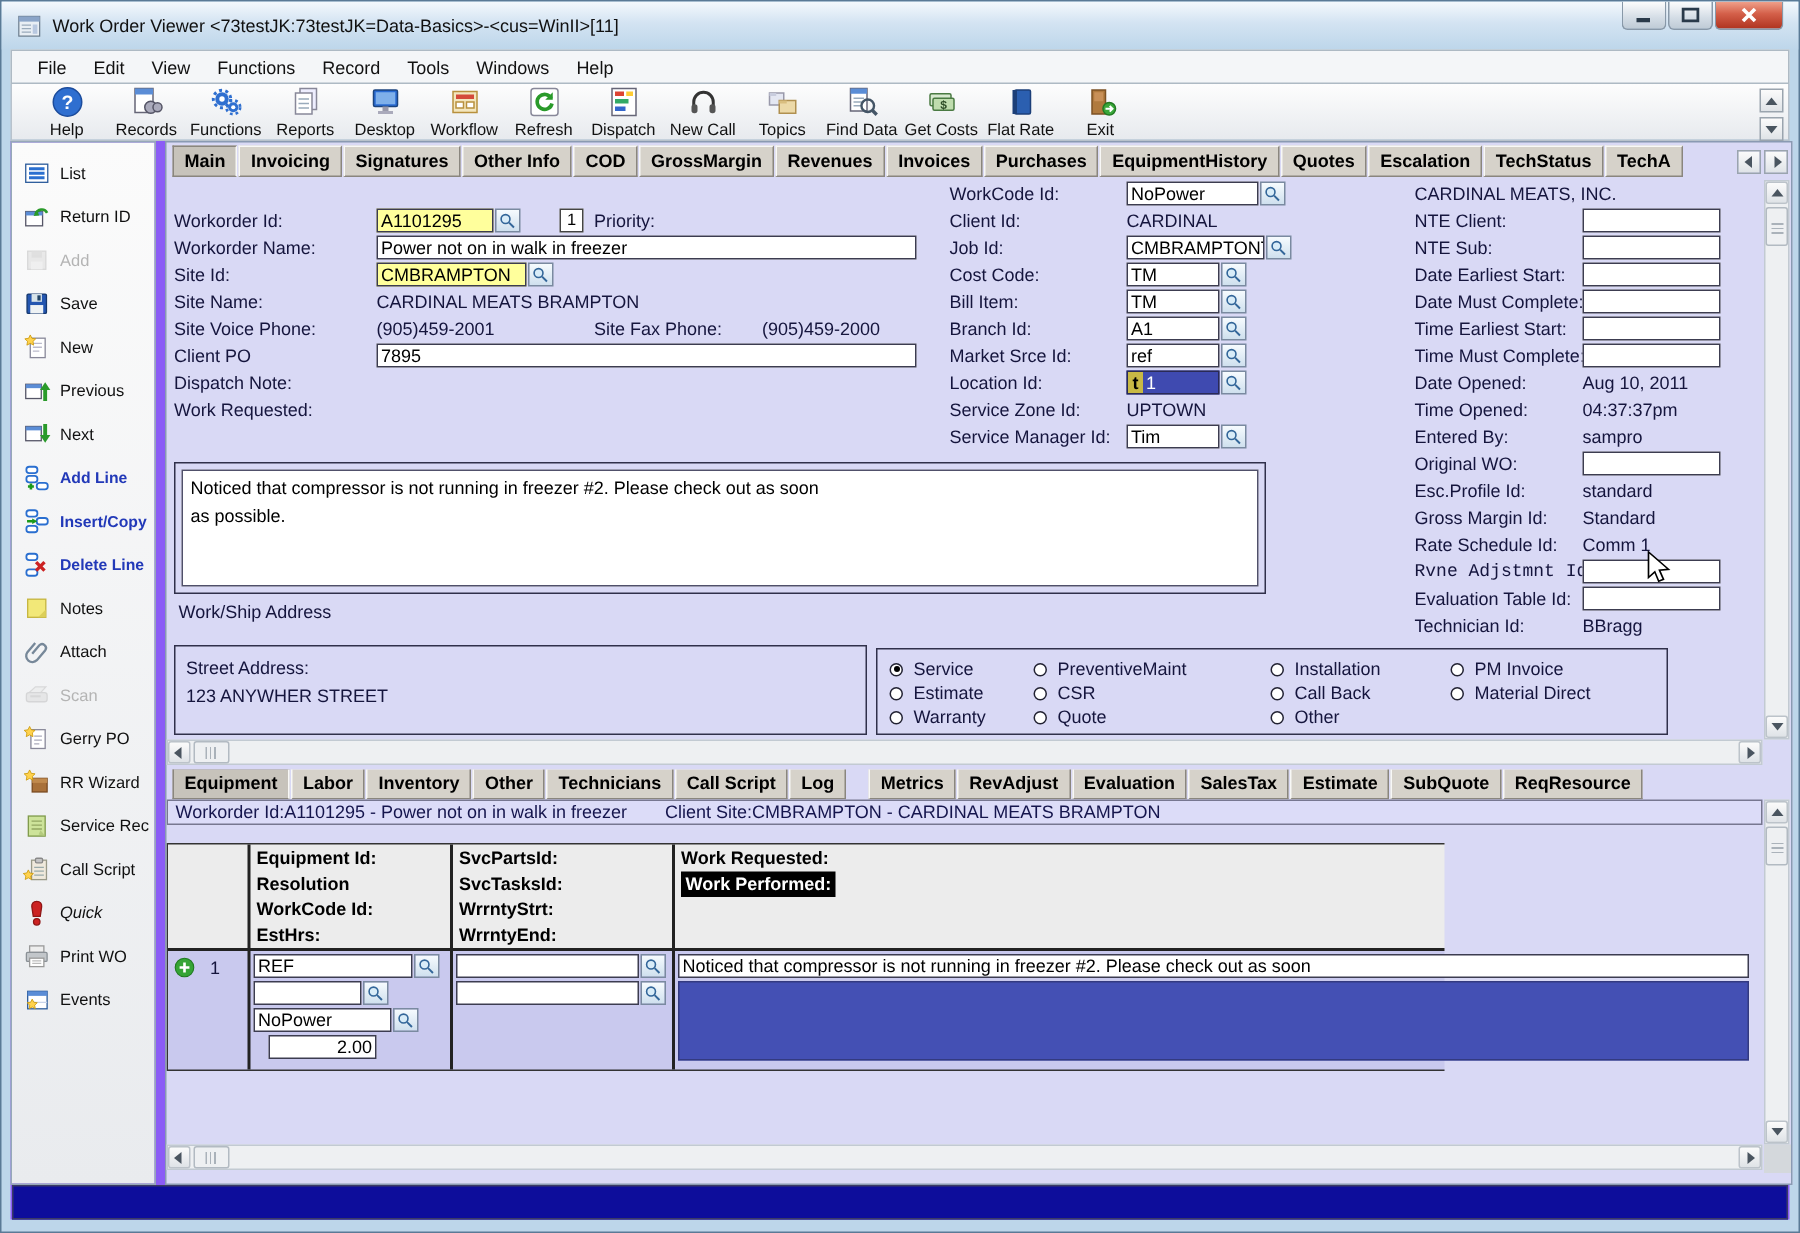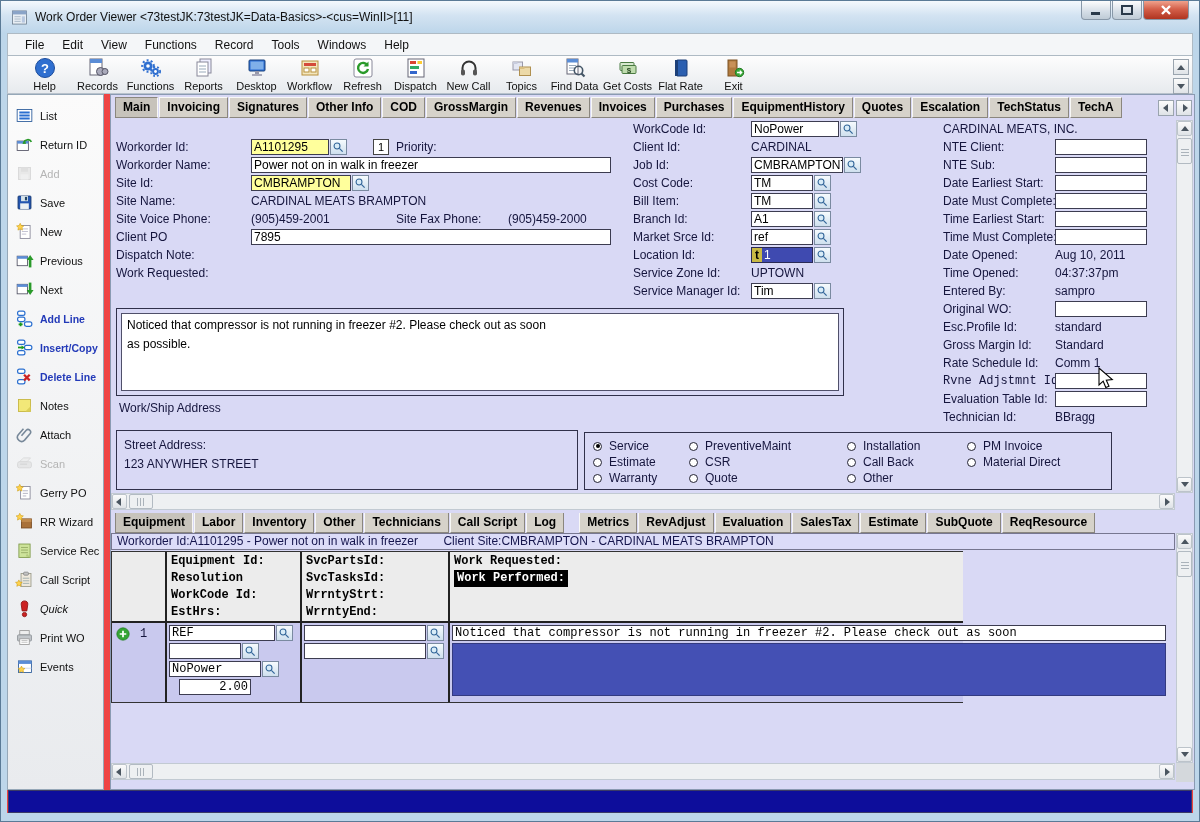--- a/index.html
+++ b/index.html
@@ -20,21 +20,21 @@
 .menu-item{font-size:12px;color:#111;padding:3px 9px;cursor:default;}
 
 
 .toolbar{position:absolute;top:55px;left:6px;right:6px;height:38px;background:linear-gradient(#fdfdfd,#e7eaee);border:1px solid #b8c2cc;border-top:none;display:flex;align-items:center;padding-left:10px;}
 .tool-btn{display:flex;flex-direction:column;align-items:center;justify-content:center;min-width:53px;height:36px;font-size:11px;color:#111;cursor:default;}
 .tool-btn svg{width:22px;height:22px;}
 .tool-label{margin-top:-1px;white-space:nowrap;}
 .tb-arrows{position:absolute;right:3px;top:3px;display:flex;flex-direction:column;gap:3px;}
 
 
-.content{position:absolute;top:93px;left:6px;right:6px;bottom:8px;background:#ef4444;}
+.content{position:absolute;top:93px;left:6px;right:6px;bottom:8px;background:#8b5cf6;}
 
 
 .sidebar{position:absolute;left:0;top:0;width:97px;height:696px;background:linear-gradient(#fbfbfb,#e9ebee);border:1px solid #96a8b8;padding-top:6px;}
 .side-btn{height:29px;display:flex;align-items:center;padding-left:7px;font-size:11px;color:#101010;white-space:nowrap;cursor:default;}
 .side-btn .sicon{width:20px;height:20px;margin-right:5px;flex:0 0 auto;}
 .side-btn svg{width:19px;height:19px;display:block;}
 .side-btn.blue{color:#2239b8;font-weight:bold;font-size:10.5px;}
 .side-btn.italic{font-style:italic;}
 .side-btn.disabled{color:#b4b4b4;}
 .side-btn.disabled svg{opacity:.45;}
@@ -90,21 +90,21 @@
 .tri-up{border-left:4px solid transparent;border-right:4px solid transparent;border-bottom:5px solid #4a5560;}
 .tri-down{border-left:4px solid transparent;border-right:4px solid transparent;border-top:5px solid #4a5560;}
 .tri-left{border-top:4px solid transparent;border-bottom:4px solid transparent;border-right:5px solid #4a5560;margin:3px 0 0 3px;}
 .tri-right{border-top:4px solid transparent;border-bottom:4px solid transparent;border-left:5px solid #4a5560;margin:3px 0 0 5px;}
 .scorner{position:absolute;width:19px;height:19px;background:#d4d8dc;}
 
 
 .statusline{position:absolute;left:0;top:438px;width:1064px;height:17px;background:#dcdcf8;border:1px solid #777790;font-size:12px;color:#15154d;padding:0 5px;white-space:nowrap;overflow:hidden;line-height:15px;}
 
 
-.grid{position:absolute;left:0;top:456px;width:852px;height:152px;border-left:1px solid #333;font-family:Liberation Mono, monospace;}
+.grid{position:absolute;left:0;top:467px;width:852px;height:152px;border-left:1px solid #333;}
 .ghead{position:absolute;left:0;top:0;width:100%;height:72px;background:#ececec;border-top:1px solid #333;border-bottom:2px solid #222;}
 .gcell{position:absolute;top:0;height:100%;border-right:2px solid #222;padding:1px 4px;font-size:12px;font-weight:bold;color:#000;line-height:17px;}
 .c0{left:0;width:55px;}
 .c1{left:55px;width:135px;}
 .c2{left:190px;width:148px;}
 .c3{left:338px;width:726px;border-right:none;}
 .inv{background:#000;color:#fff;padding:0 3px;display:inline-block;}
 .grow{position:absolute;left:0;top:72px;width:100%;height:80px;background:#c9c9ee;border-bottom:1px solid #333;}
 .grow .gcell{font-weight:normal;}
 .gplus{position:absolute;left:3px;top:3px;width:16px;height:16px;cursor:default;}

